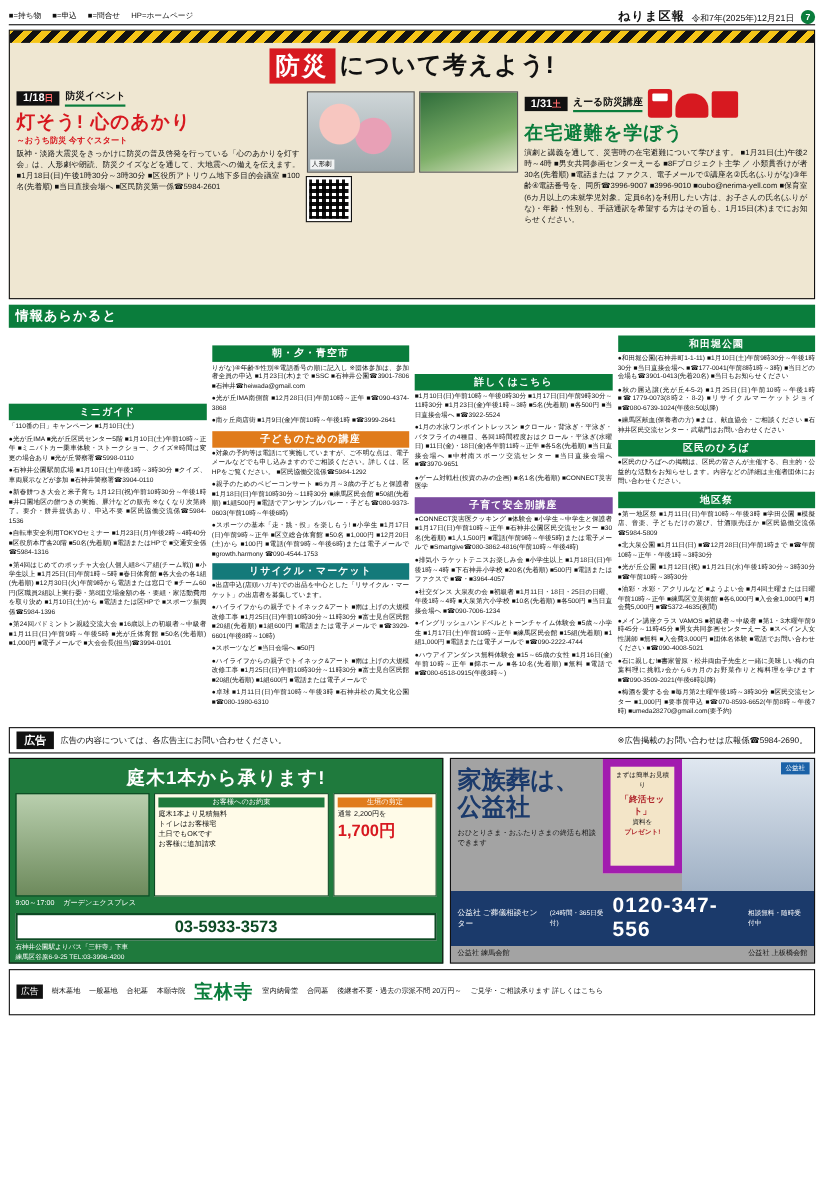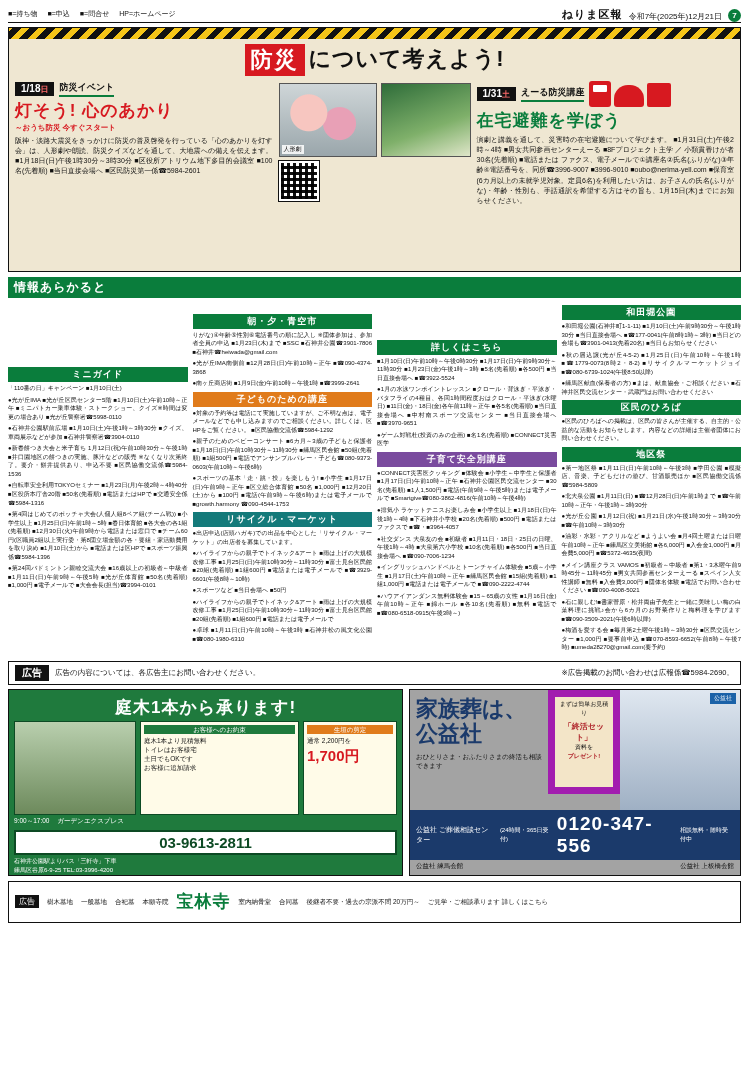--- a/index.html
+++ b/index.html
@@ -260,21 +260,21 @@
         <div class="ad-panel" style="max-width:86px">
           <div style="background:#e07b1b;color:#fff;text-align:center;margin-bottom:2px;">生垣の剪定</div>
           <div>通常 2,200円を</div>
           <div class="price">1,700円</div>
         </div>
       </div>
       <div style="color:#fff;font-size:6.5px;padding:2px 5px 0;display:flex;gap:8px;">
         <span>9:00～17:00</span>
         <span>ガーデンエクスプレス</span>
       </div>
-      <div class="tel-bar">03-9613-2811</div>
+      <div class="tel-bar">03-5933-3573</div>
       <div style="color:#fff;font-size:6px;padding:2px 5px;">
         <div>石神井公園駅よりバス「三軒寺」下車</div>
         <div>練馬区谷原6-9-25 TEL:03-3996-4200</div>
       </div>
     </div>
 
     <div class="ad ad-right">
       <span class="ar-badge">公益社</span>
       <div class="ar-top">
         <div class="ar-text">

